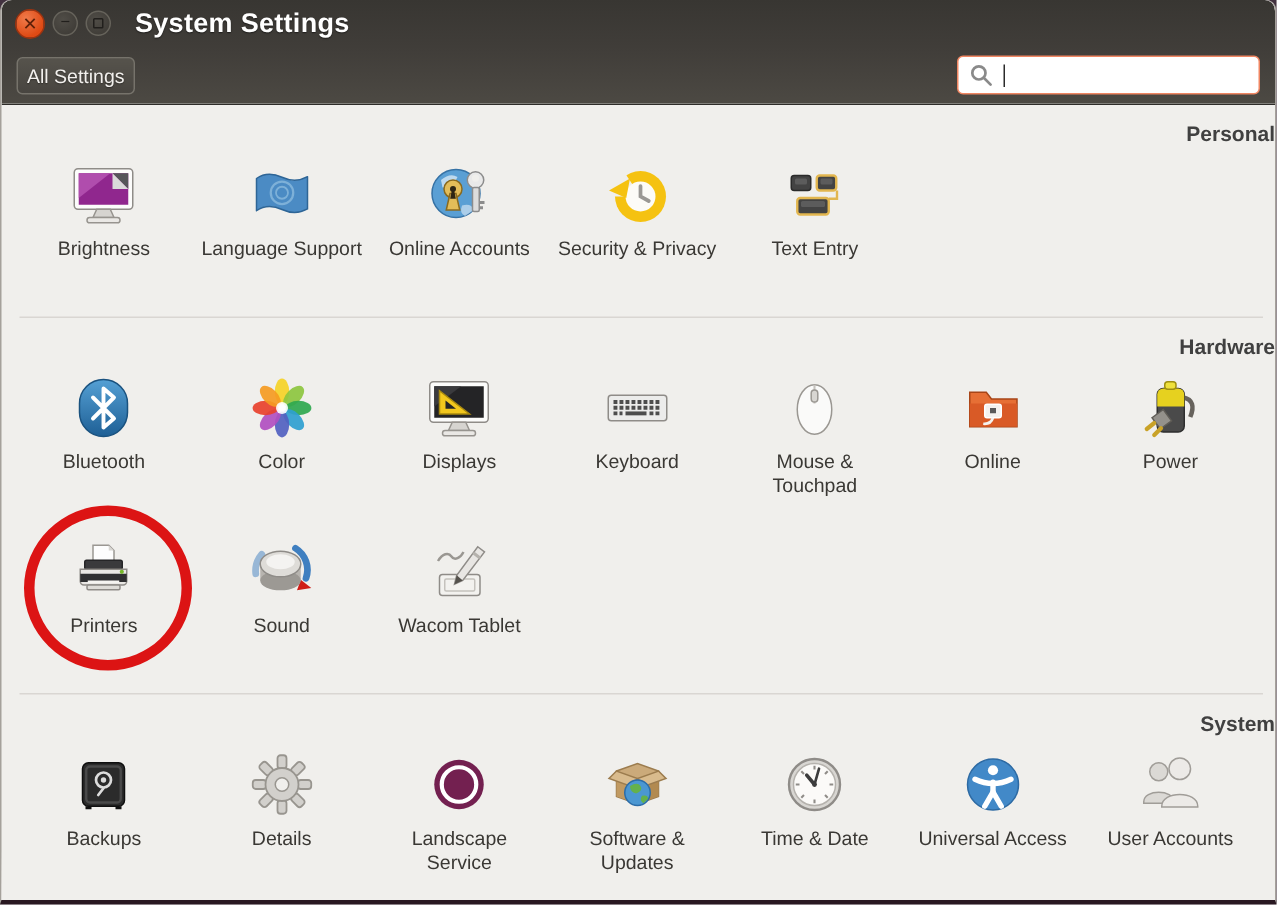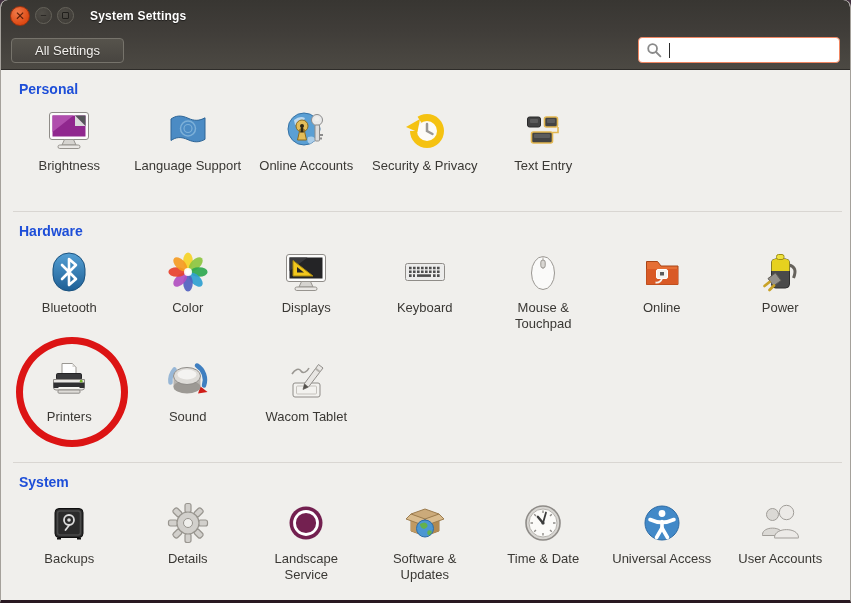--- a/index.html
+++ b/index.html
@@ -43,49 +43,49 @@
   .wbtn.minmax{
     width:17px;height:17px;margin-right:5px;
     background:radial-gradient(circle at 40% 35%,#504d47,#403d38 75%);
     border:1px solid #66635b;
     color:#211f1c;font-size:11px;line-height:1;
   }
   .wbtn .sq{
     width:7px;height:7px;border:1.5px solid #211f1c;box-sizing:border-box;border-radius:1px;
   }
   .win-title{
-    margin-left:11px;color:#ffffff;font-weight:bold;font-size:12px;
+    margin-left:11px;color:#ffffff;font-weight:bold;font-size:18px;
     text-shadow:0 1px 1px rgba(0,0,0,.55);letter-spacing:.2px;
   }
   .toolbar{
     height:38px;display:flex;align-items:center;justify-content:space-between;
     padding:0 10px;box-sizing:border-box;
   }
   .all-settings-btn{
     font-size:13px;color:#f2f0ed;
     background:linear-gradient(180deg,#56534c,#484540);
     border:1px solid #76736b;border-radius:4px;
-    padding:4px 23px;cursor:default;
+    padding:4px 6px;cursor:default;
     text-shadow:0 1px 1px rgba(0,0,0,.4);
   }
   .search-box{
     width:202px;height:26px;background:#ffffff;
     border:1px solid #f08662;border-radius:4px;
     display:flex;align-items:center;padding:0 7px;box-sizing:border-box;
   }
   .search-box svg{flex:0 0 auto;}
   .search-caret{width:1px;height:15px;background:#2b2b2b;margin-left:7px;flex:0 0 auto;}
   .search-input{
     border:none;outline:none;background:transparent;flex:1;
     font-size:13px;color:#333;padding:0;margin-left:2px;min-width:0;
   }
   
   .content{height:527px;overflow:hidden;}
   .section-header{
-    padding:10px 0 4px 18px;font-size:14px;font-weight:bold;color:#1d4ed8;line-height:18px;
+    padding:10px 0 4px 18px;font-size:14px;font-weight:bold;color:#404040;line-height:18px;text-align:right;
   }
   .grid{
     display:grid;grid-template-columns:repeat(7,118.5px);grid-auto-rows:109px;
     padding-left:9px;
   }
   .grid-item{
     display:flex;flex-direction:column;align-items:center;
     padding-top:4px;position:relative;cursor:default;
   }
   .item-icon{width:48px;height:48px;display:block;flex:0 0 auto;}

